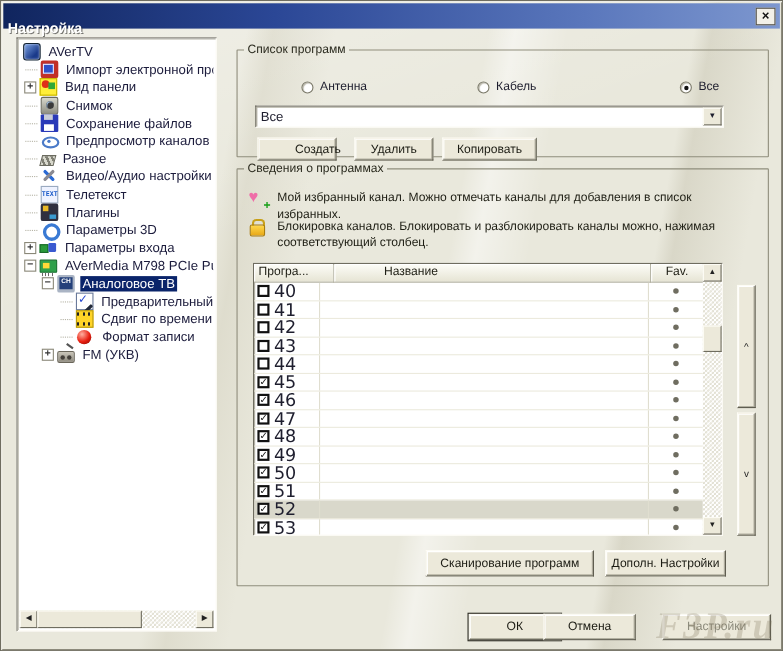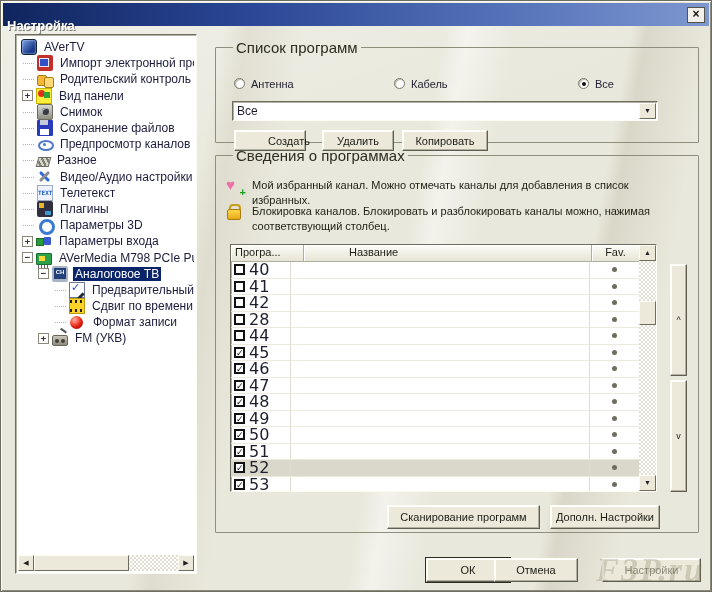--- a/index.html
+++ b/index.html
@@ -88,26 +88,26 @@
     background:#fff;
     background-image:linear-gradient(45deg,#e0ded0 25%,transparent 25% 75%,#e0ded0 75%),linear-gradient(45deg,#e0ded0 25%,transparent 25% 75%,#e0ded0 75%);
     background-size:4px 4px; background-position:0 0,2px 2px; }
   .sbtn { width:16px; height:16px; flex:none; background:#ece9da; border:1px solid; border-color:#fcfbf4 #6f6d60 #6f6d60 #fcfbf4;
     font-size:7px; line-height:14px; text-align:center; color:#222; cursor:pointer; }
   .hthumb { width:95px; height:16px; background:#ece9da; border:1px solid; border-color:#fcfbf4 #6f6d60 #6f6d60 #fcfbf4; cursor:grab; }
   .hspacer { flex:1; }
 
   
   fieldset { position:absolute; border:1px solid #8f8d7c; border-radius:1px; }
-  legend { margin-left:17px; padding:0 3px; font-size:15px; color:#2c2c20; }
+  legend { margin-left:6px; padding:0 3px; font-size:11px; color:#2c2c20; }
   .g1 { left:214px; top:38px; width:484px; height:104px; }
   .g2 { left:214px; top:146px; width:484px; height:386px; }
 
   
-  .radio { position:absolute; top:22px; display:flex; align-items:flex-start; gap:6px; cursor:pointer; }
+  .radio { position:absolute; top:22px; display:flex; align-items:flex-end; gap:6px; cursor:pointer;margin-left:40px; }
   .rdot { width:11px; height:11px; border-radius:50%; background:#fff; border:1px solid #7a7868;
     box-shadow:inset 1px 1px 1px #b8b6a8; position:relative; }
   .rdot.on::after { content:""; position:absolute; left:3px; top:3px; width:4px; height:4px; border-radius:50%; background:#111; }
 
   
   .combo { position:absolute; left:16px; top:45px; width:426px; height:20px; background:#fff;
     border:1px solid; border-color:#6f6d60 #fcfbf4 #fcfbf4 #6f6d60; box-shadow:inset 1px 1px 0 #b4b2a4;
     display:flex; align-items:center; }
   .combo .cval { flex:1; padding:0 4px; font-size:12px; }
   .combo .carrow { width:17px; height:16px; margin-right:1px; background:#ece9da;
@@ -196,25 +196,20 @@
         <div class="trow">
           <span class="ticon i-avertv"></span>
           <span class="tlabel">AVerTV</span>
         </div>
         <div class="trow">
           <span class="tind dot"></span>
           <span class="ticon i-tv-import"></span>
           <span class="tlabel">Импорт электронной прог</span>
         </div>
         <div class="trow">
-          <span class="tind dot"></span>
-          <span class="ticon i-parental"></span>
-          <span class="tlabel">Родительский контроль</span>
-        </div>
-        <div class="trow">
           <span class="texp">+</span>
           <span class="ticon i-panel-view"></span>
           <span class="tlabel">Вид панели</span>
         </div>
         <div class="trow">
           <span class="tind dot"></span>
           <span class="ticon i-snapshot"></span>
           <span class="tlabel">Снимок</span>
         </div>
         <div class="trow">
@@ -373,21 +368,21 @@
                 <span class="num">42</span>
               </span>
               <span class="c2"></span>
               <span class="c3">
                 <span class="favdot"></span>
               </span>
             </div>
             <div class="grow">
               <span class="c1">
                 <span class="cb"></span>
-                <span class="num">28</span>
+                <span class="num">43</span>
               </span>
               <span class="c2"></span>
               <span class="c3">
                 <span class="favdot"></span>
               </span>
             </div>
             <div class="grow">
               <span class="c1">
                 <span class="cb"></span>
                 <span class="num">44</span>

